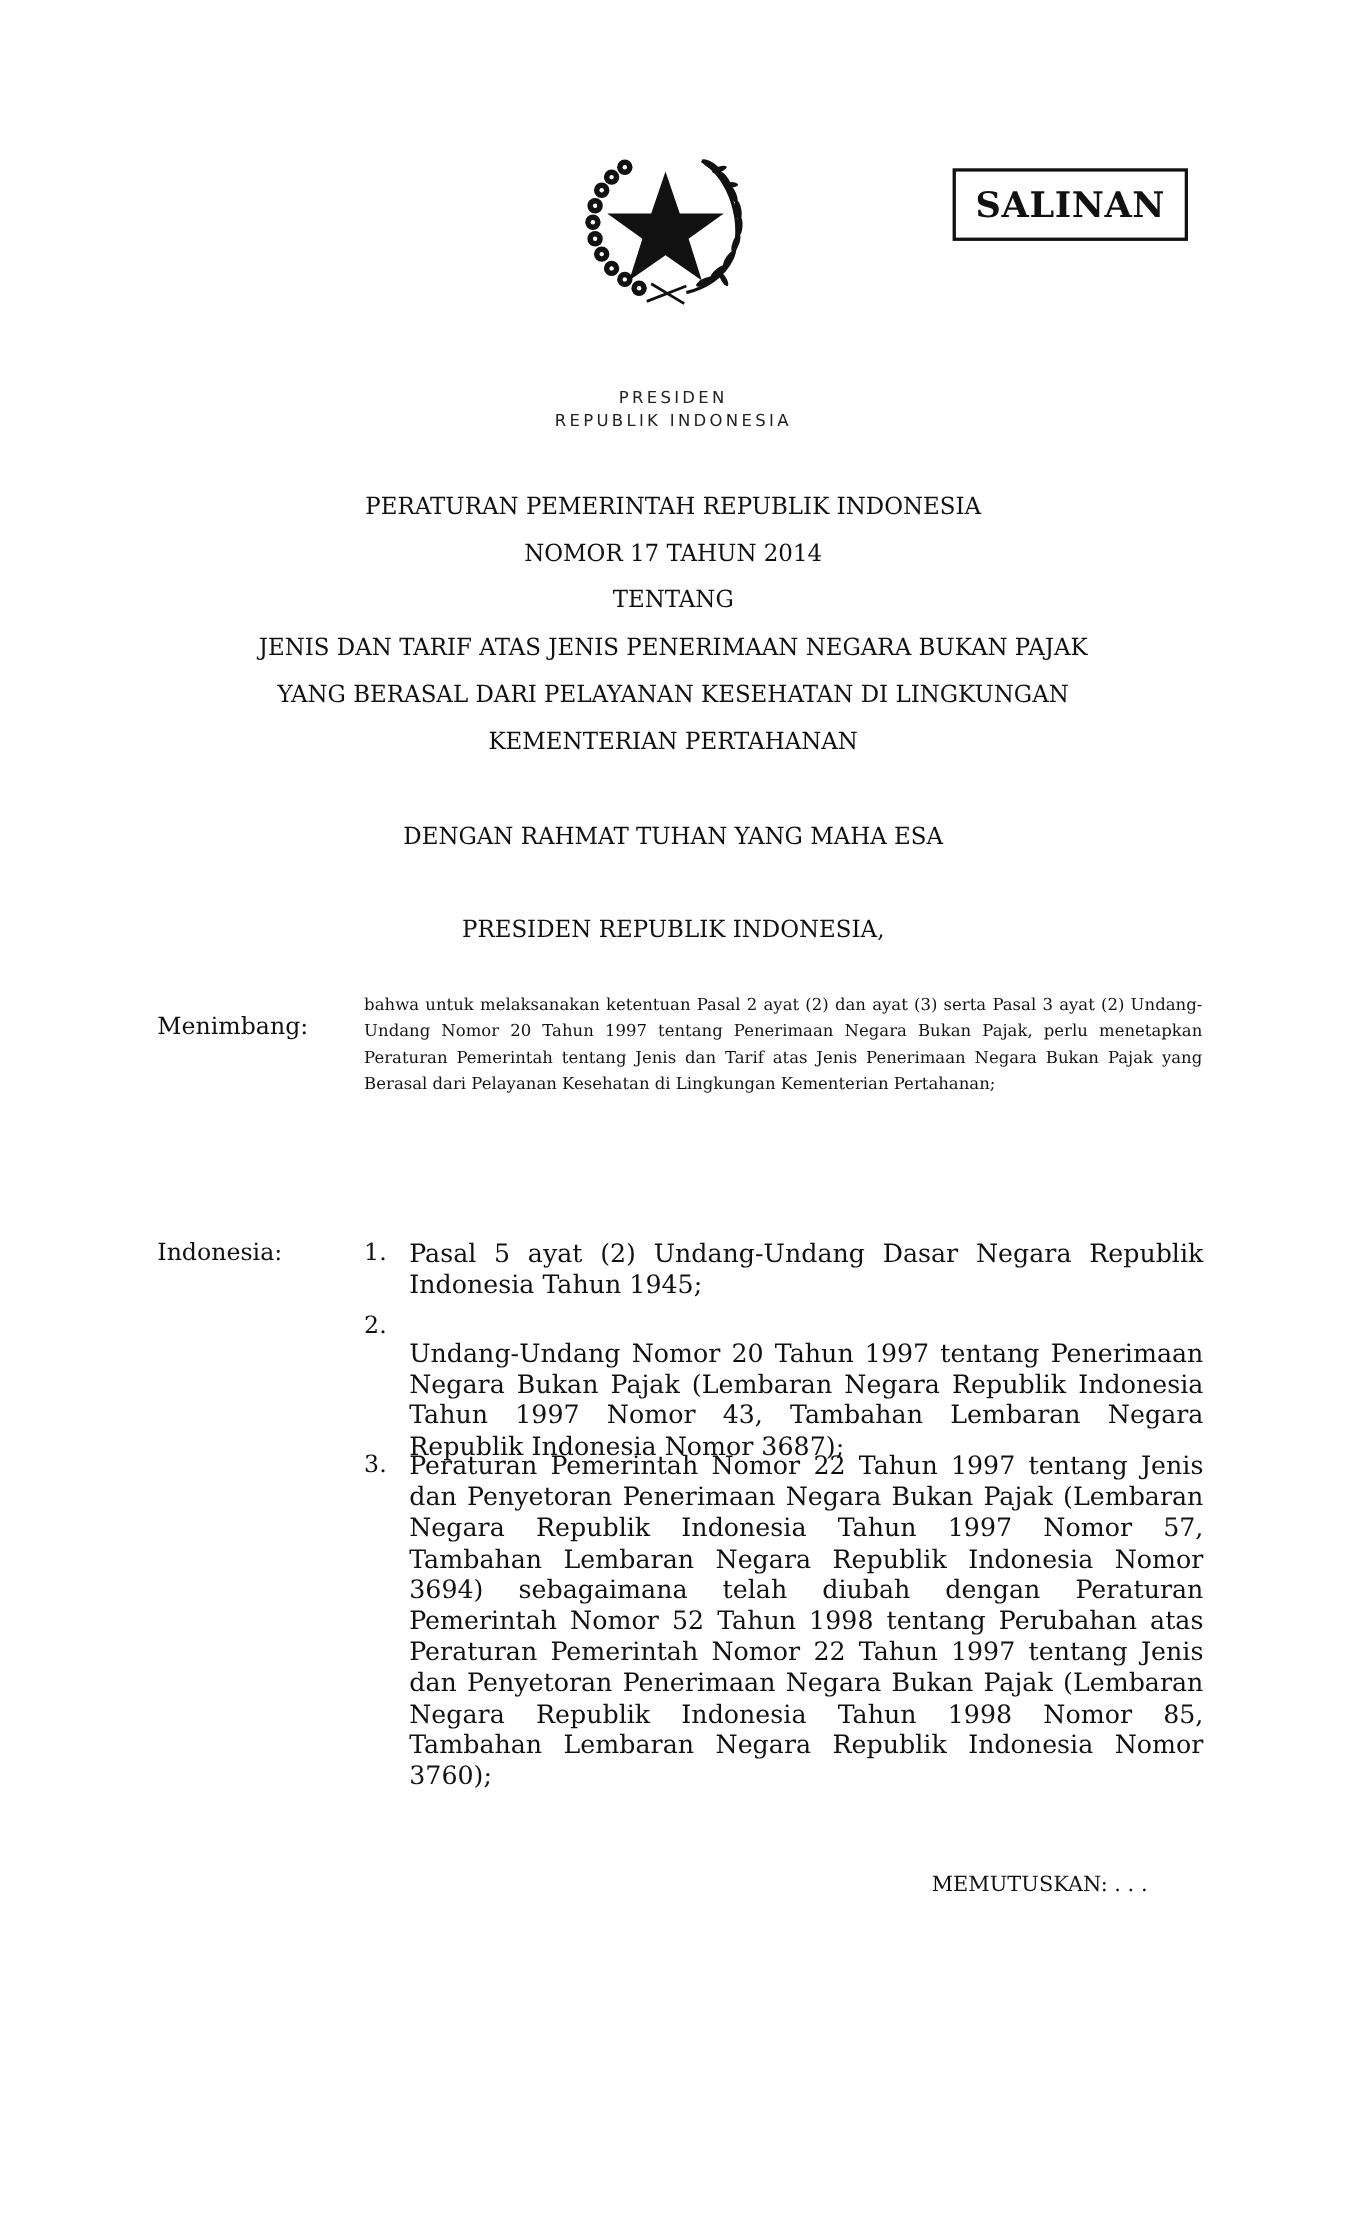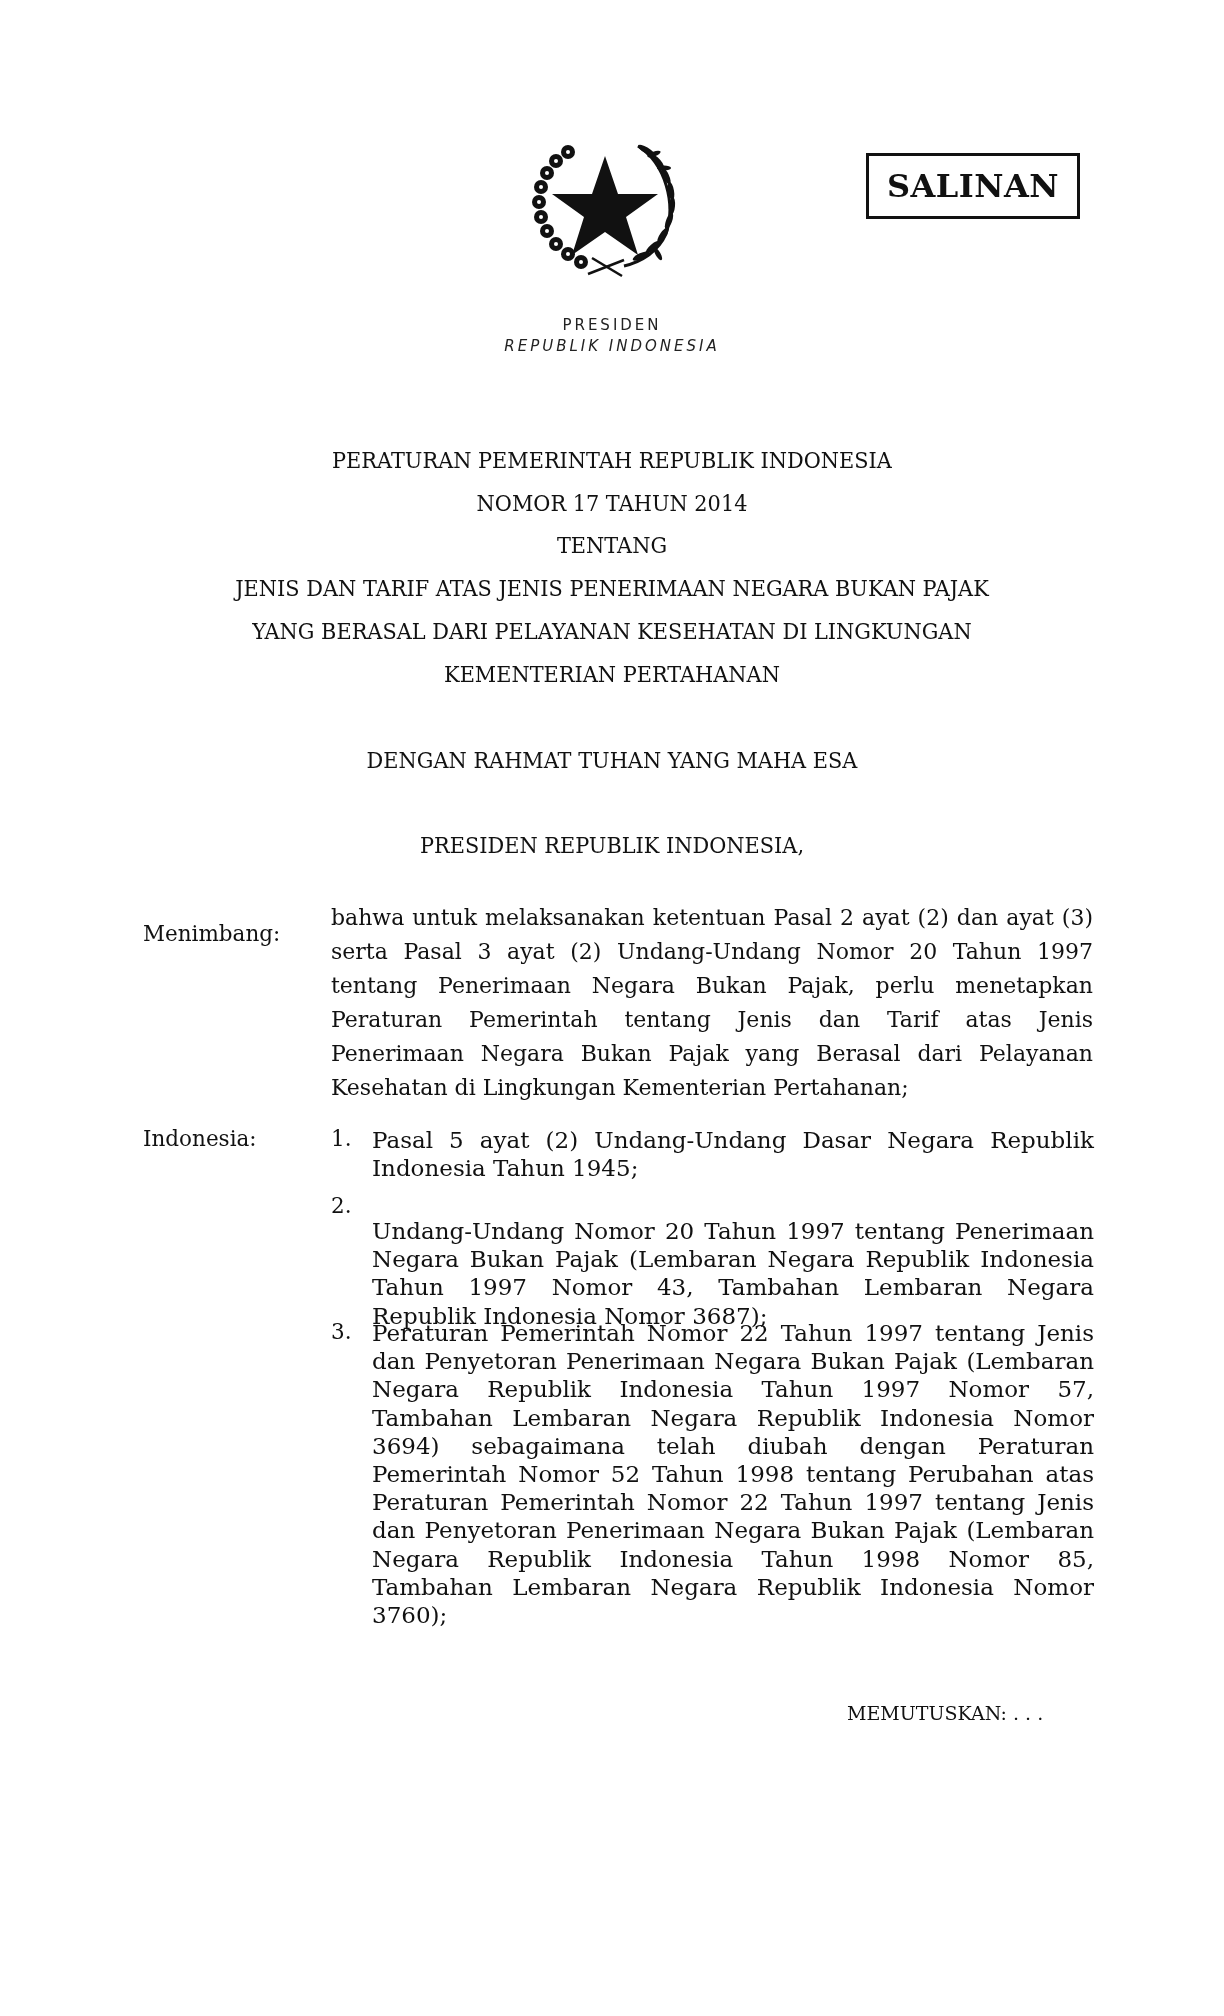--- a/index.html
+++ b/index.html
@@ -1,27 +1,27 @@
 <!DOCTYPE html>
 <html><head>
 <meta charset="utf-8">
 <style>
   html, body { margin:0; padding:0; background:#ffffff; }
   body { width:1224px; height:2016px; position:relative; overflow:hidden;
          font-family:"DejaVu Serif","Liberation Serif",serif; color:#111; }
   .abs { position:absolute;text-align:center; }
   .emblem { left:526px; top:134px; width:158px; height:148px; }
   .seal-label { left:0; width:1224px; text-align:center;
-    font-family:"DejaVu Sans","Liberation Sans",sans-serif; font-size:15px; letter-spacing:3px; color:#222; }
+    font-family:"DejaVu Sans","Liberation Sans",sans-serif; font-size:15px; letter-spacing:3px; color:#222;margin-top:36px; }
   .salinan { left:866px; top:153px; width:214px; height:66px; border:3px solid #111; box-sizing:border-box;
     display:flex; align-items:center; justify-content:center;
     font-family:"DejaVu Serif",serif; font-weight:bold; font-size:32px; letter-spacing:0.5px; }
   .center-line { left:0; width:1224px; text-align:center; font-size:21.5px; white-space:nowrap; transform:scaleX(0.97); }
   .label { left:143px; font-size:21.5px; }
-  .para { left:331px; width:762px; font-size:22px; line-height:34px; text-align:justify; text-align-last:left; }
+  .para { left:331px; width:762px; font-size:15px; line-height:24px; text-align:justify; text-align-last:left; }
   .item-num { font-size:21.5px; }
   .item-text { font-size:23px; line-height:28.2px; text-align:justify; text-align-last:left; width:722px; }
   .memutuskan { left:847px; top:1702px; font-size:19px; white-space:nowrap; }
 </style>
 </head>
 <body>
 
 <div class="abs emblem">
   <svg width="158" height="148" viewBox="0 0 158 148">
 
@@ -67,21 +67,21 @@
       <ellipse cx="138" cy="34" rx="7" ry="2.5" transform="rotate(0 138 34)"></ellipse>
       <ellipse cx="132" cy="120" rx="7" ry="2.5" transform="rotate(60 132 120)"></ellipse>
     </g>
 
     <line x1="62" y1="140" x2="98" y2="126" stroke="#111" stroke-width="2.5"></line>
     <line x1="66" y1="124" x2="96" y2="142" stroke="#111" stroke-width="2.5"></line>
   </svg>
 </div>
 
 <div class="abs seal-label" style="top:316px;">PRESIDEN</div>
-<div class="abs seal-label" style="top:337px;font-style:italic;">REPUBLIK INDONESIA</div>
+<div class="abs seal-label" style="top:337px;">REPUBLIK INDONESIA</div>
 
 <div class="abs salinan">SALINAN</div>
 
 <div class="abs center-line" style="top:448px;">PERATURAN PEMERINTAH REPUBLIK INDONESIA</div>
 <div class="abs center-line" style="top:491px;">NOMOR 17 TAHUN 2014</div>
 <div class="abs center-line" style="top:533px;">TENTANG</div>
 <div class="abs center-line" style="top:576px;">JENIS DAN TARIF ATAS JENIS PENERIMAAN NEGARA BUKAN PAJAK</div>
 <div class="abs center-line" style="top:619px;">YANG BERASAL DARI PELAYANAN KESEHATAN DI LINGKUNGAN</div>
 <div class="abs center-line" style="top:662px;">KEMENTERIAN PERTAHANAN</div>
 

